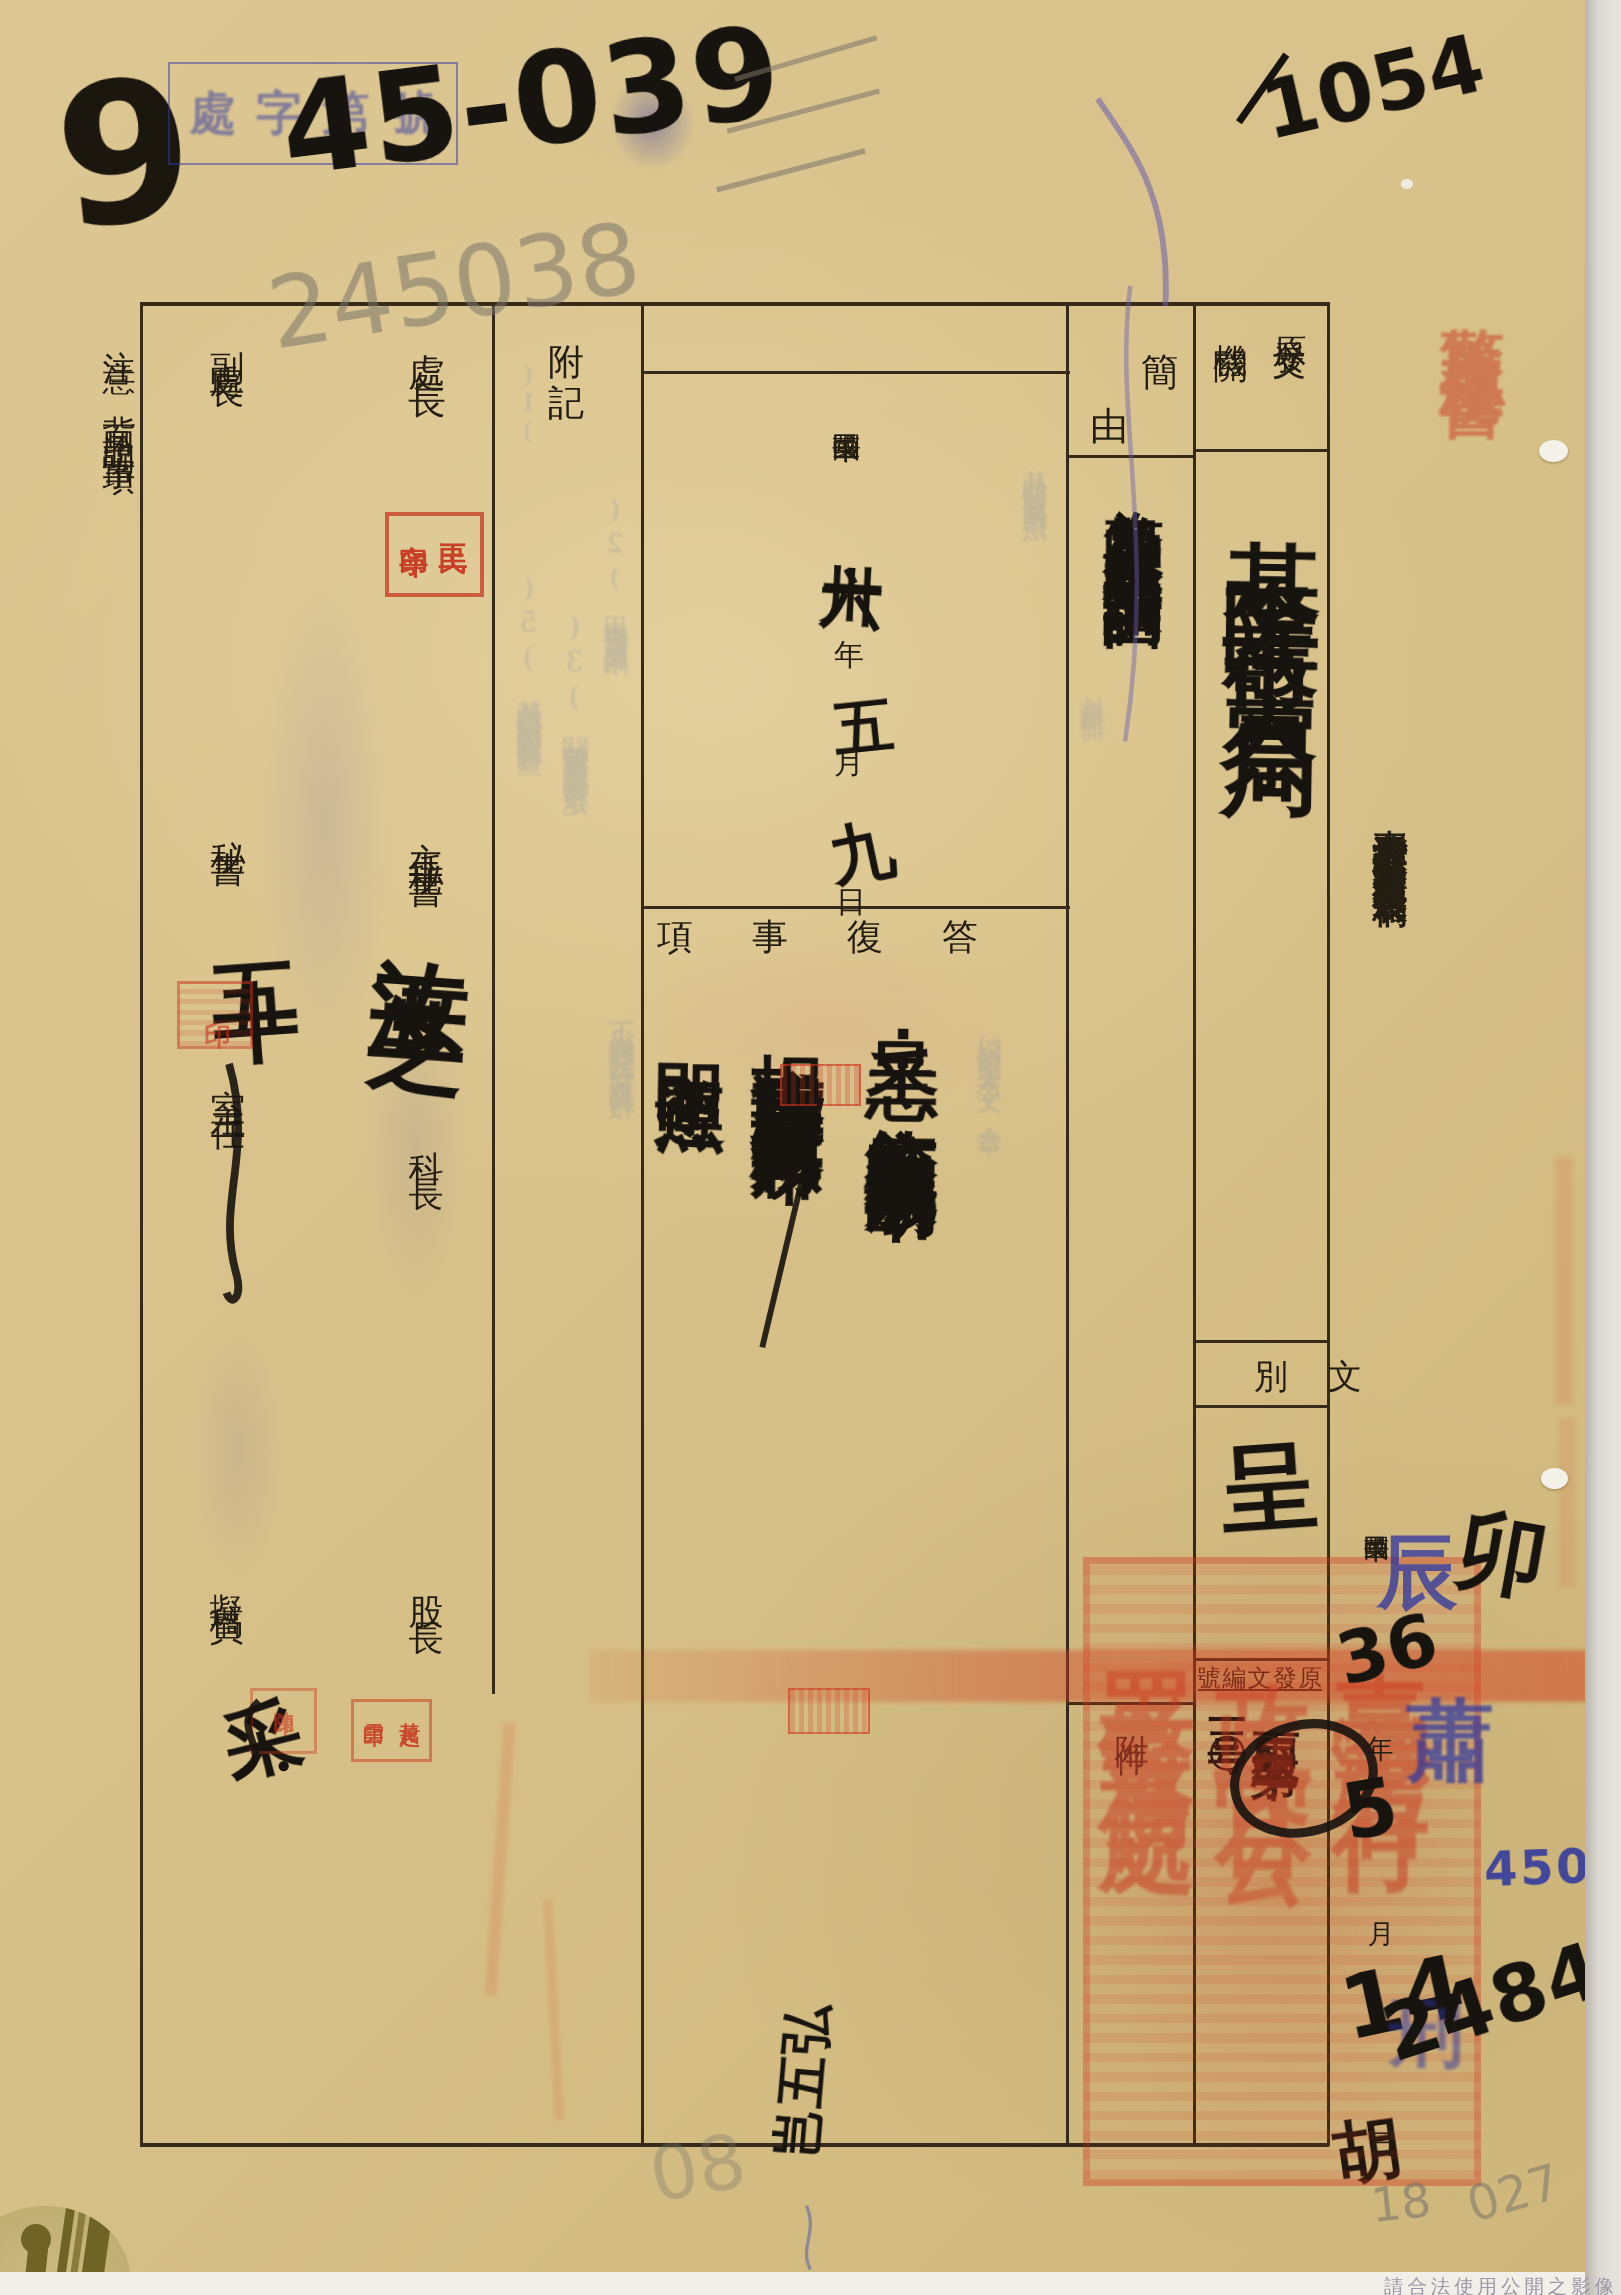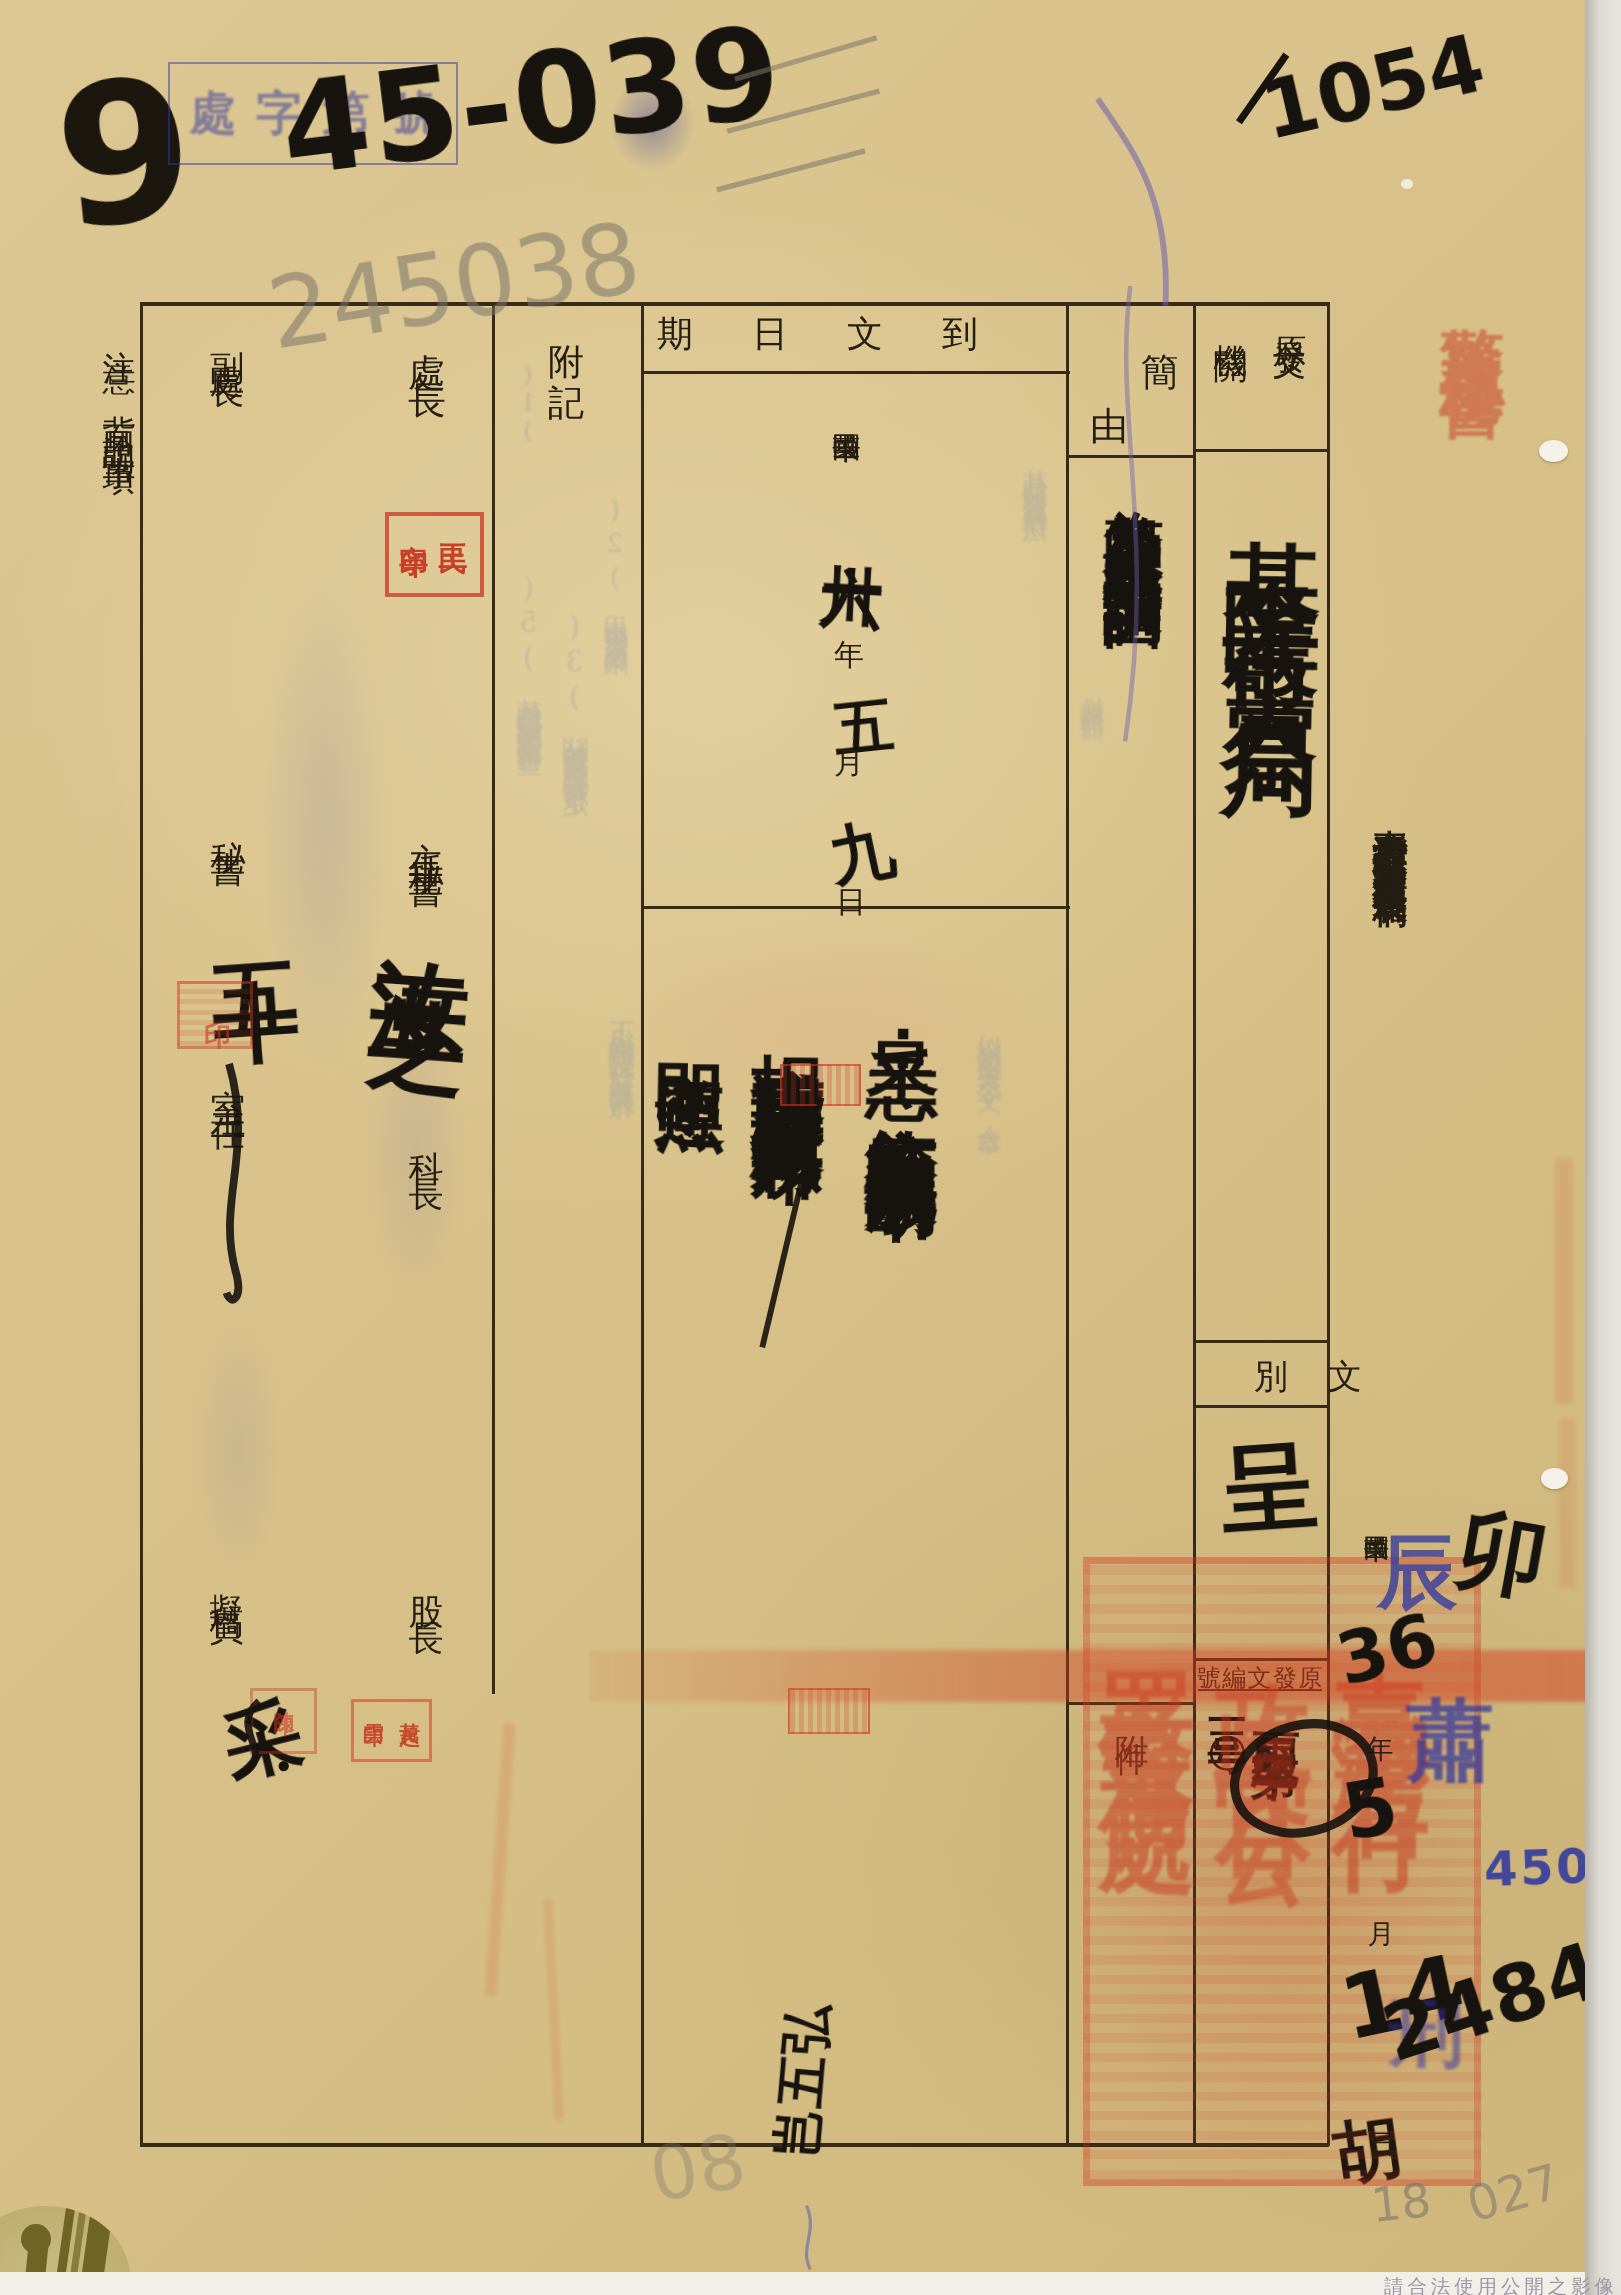--- a/index.html
+++ b/index.html
@@ -61,21 +61,21 @@
   <div class="line" style="left:1066px;top:1702px;width:129px;height:2.6px;"></div>
 
   <div class="abs v pr" style="left:96px;top:324px;font-size:33px;letter-spacing:10.4px;">注意　背面說明事項</div>
 
   <div class="abs v pr" style="left:1267px;top:310px;font-size:34px;letter-spacing:3.9px;">原發文</div>
   <div class="abs v pr" style="left:1208px;top:317px;font-size:34px;letter-spacing:7.8px;">機關</div>
 
   <div class="abs pr" style="left:1141px;top:347px;font-size:38px;">簡</div>
   <div class="abs pr" style="left:1090px;top:401px;font-size:38px;">由</div>
 
-  <div class="abs pr" style="left:657px;top:310px;width:400px;font-size:36px;letter-spacing:59px;white-space:nowrap;">期日文到</div>
+  <div class="abs pr" style="left:657px;top:913px;width:400px;font-size:36px;letter-spacing:59px;white-space:nowrap;">項事復答</div>
 
   <div class="abs v pr" style="left:541px;top:316px;font-size:36px;letter-spacing:39px;">附記</div>
 
   <div class="abs v pr" style="left:401px;top:324px;font-size:38px;letter-spacing:29px;">處長</div>
   <div class="abs v pr" style="left:203px;top:324px;font-size:35px;letter-spacing:11.7px;">副處長</div>
 
   <div class="abs v pr" style="left:402px;top:814px;font-size:35px;letter-spacing:10.4px;">主任秘書</div>
   <div class="abs v pr" style="left:204px;top:814px;font-size:35px;letter-spacing:10.4px;">秘書</div>
   <div class="abs v pr" style="left:402px;top:1124px;font-size:35px;letter-spacing:26px;">科長</div>
   <div class="abs v pr" style="left:204px;top:1061px;font-size:35px;letter-spacing:14.3px;">室主任</div>

